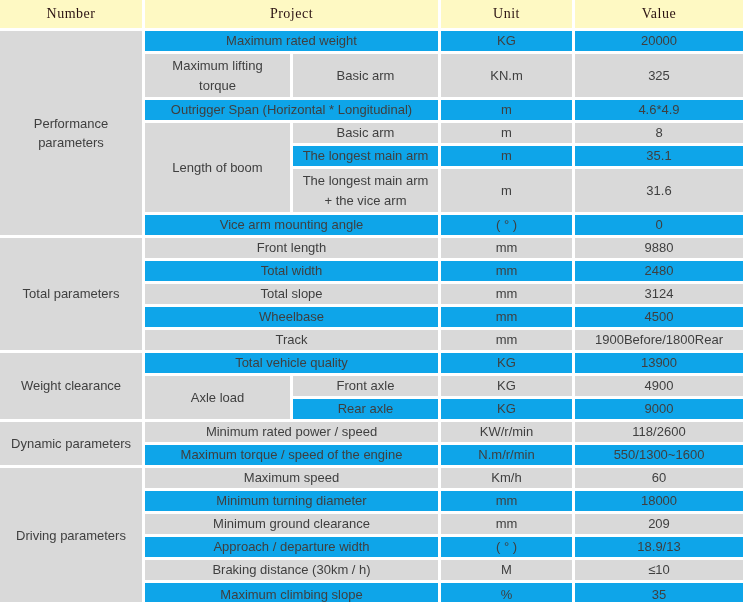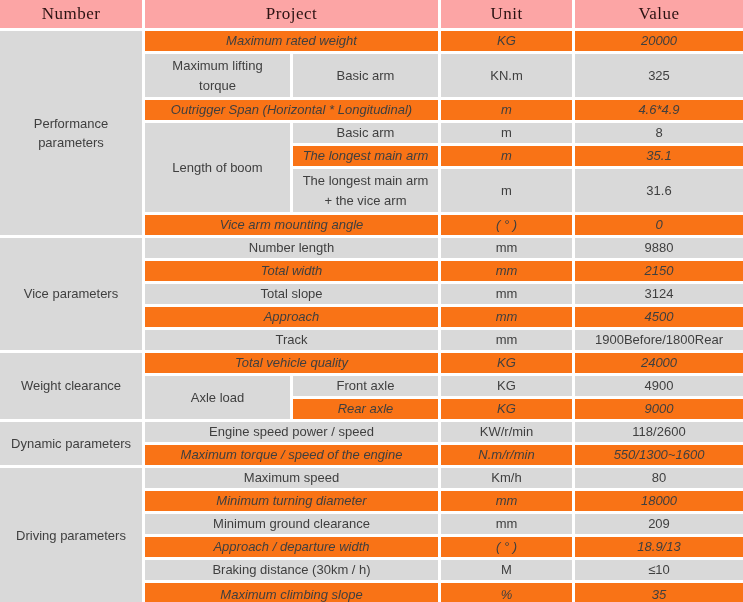--- a/index.html
+++ b/index.html
@@ -30,34 +30,34 @@
   }
   table.spec th:last-child, table.spec td:last-child { border-right: none; }
   table.spec tr:last-child td { border-bottom: none; }
   td.nb { border-bottom: none; }
 
   tr.hdr { height: 31px; }
   tr.r   { height: 23px; }
   tr.r2  { height: 46px; }
 
   th {
-    background: #fca5a5;
+    background: #fef9c3;
     color: #2a1212;
     font-family: "Liberation Serif", "DejaVu Serif", serif;
-    font-size: 17px;
+    font-size: 14px;
     font-weight: normal;
     letter-spacing: 0.5px;
   }
   td {
     color: #3f3f3f;
     font-size: 13px;
     line-height: 1.5;
   }
   td.c-g { background: #d9d9d9; }
-  td.c-l { background: #f97316; font-style: italic; }
+  td.c-l { background: #0ea5e9; }
   td.pre { white-space: pre-line; }
 </style>
 </head>
 <body>
 
 <div class="wrap">
   <table class="spec">
     <colgroup>
       <col style="width:145px">
       <col style="width:148px">
@@ -109,81 +109,81 @@
       <td class="c-g">m</td>
       <td class="c-g">31.6</td>
     </tr>
     <tr class="r">
       <td class="c-l" colspan="2">Vice arm mounting angle</td>
       <td class="c-l">( ° )</td>
       <td class="c-l">0</td>
     </tr>
 
     <tr class="r">
-      <td class="c-g" rowspan="5">Vice parameters</td>
-      <td class="c-g" colspan="2">Number length</td>
+      <td class="c-g" rowspan="5">Total parameters</td>
+      <td class="c-g" colspan="2">Front length</td>
       <td class="c-g">mm</td>
       <td class="c-g">9880</td>
     </tr>
     <tr class="r">
       <td class="c-l" colspan="2">Total width</td>
       <td class="c-l">mm</td>
-      <td class="c-l">2150</td>
+      <td class="c-l">2480</td>
     </tr>
     <tr class="r">
       <td class="c-g" colspan="2">Total slope</td>
       <td class="c-g">mm</td>
       <td class="c-g">3124</td>
     </tr>
     <tr class="r">
-      <td class="c-l" colspan="2">Approach</td>
+      <td class="c-l" colspan="2">Wheelbase</td>
       <td class="c-l">mm</td>
       <td class="c-l">4500</td>
     </tr>
     <tr class="r">
       <td class="c-g" colspan="2">Track</td>
       <td class="c-g">mm</td>
       <td class="c-g">1900Before/1800Rear</td>
     </tr>
 
     <tr class="r">
       <td class="c-g" rowspan="3">Weight clearance</td>
       <td class="c-l" colspan="2">Total vehicle quality</td>
       <td class="c-l">KG</td>
-      <td class="c-l">24000</td>
+      <td class="c-l">13900</td>
     </tr>
     <tr class="r">
       <td class="c-g" rowspan="2">Axle load</td>
       <td class="c-g">Front axle</td>
       <td class="c-g">KG</td>
       <td class="c-g">4900</td>
     </tr>
     <tr class="r">
       <td class="c-l">Rear axle</td>
       <td class="c-l">KG</td>
       <td class="c-l">9000</td>
     </tr>
 
     <tr class="r">
       <td class="c-g" rowspan="2">Dynamic parameters</td>
-      <td class="c-g" colspan="2">Engine speed power / speed</td>
+      <td class="c-g" colspan="2">Minimum rated power / speed</td>
       <td class="c-g">KW/r/min</td>
       <td class="c-g">118/2600</td>
     </tr>
     <tr class="r">
       <td class="c-l" colspan="2">Maximum torque / speed of the engine</td>
       <td class="c-l">N.m/r/min</td>
       <td class="c-l">550/1300~1600</td>
     </tr>
 
     <tr class="r">
       <td class="c-g nb" rowspan="6">Driving parameters</td>
       <td class="c-g" colspan="2">Maximum speed</td>
       <td class="c-g">Km/h</td>
-      <td class="c-g">80</td>
+      <td class="c-g">60</td>
     </tr>
     <tr class="r">
       <td class="c-l" colspan="2">Minimum turning diameter</td>
       <td class="c-l">mm</td>
       <td class="c-l">18000</td>
     </tr>
     <tr class="r">
       <td class="c-g" colspan="2">Minimum ground clearance</td>
       <td class="c-g">mm</td>
       <td class="c-g">209</td>

